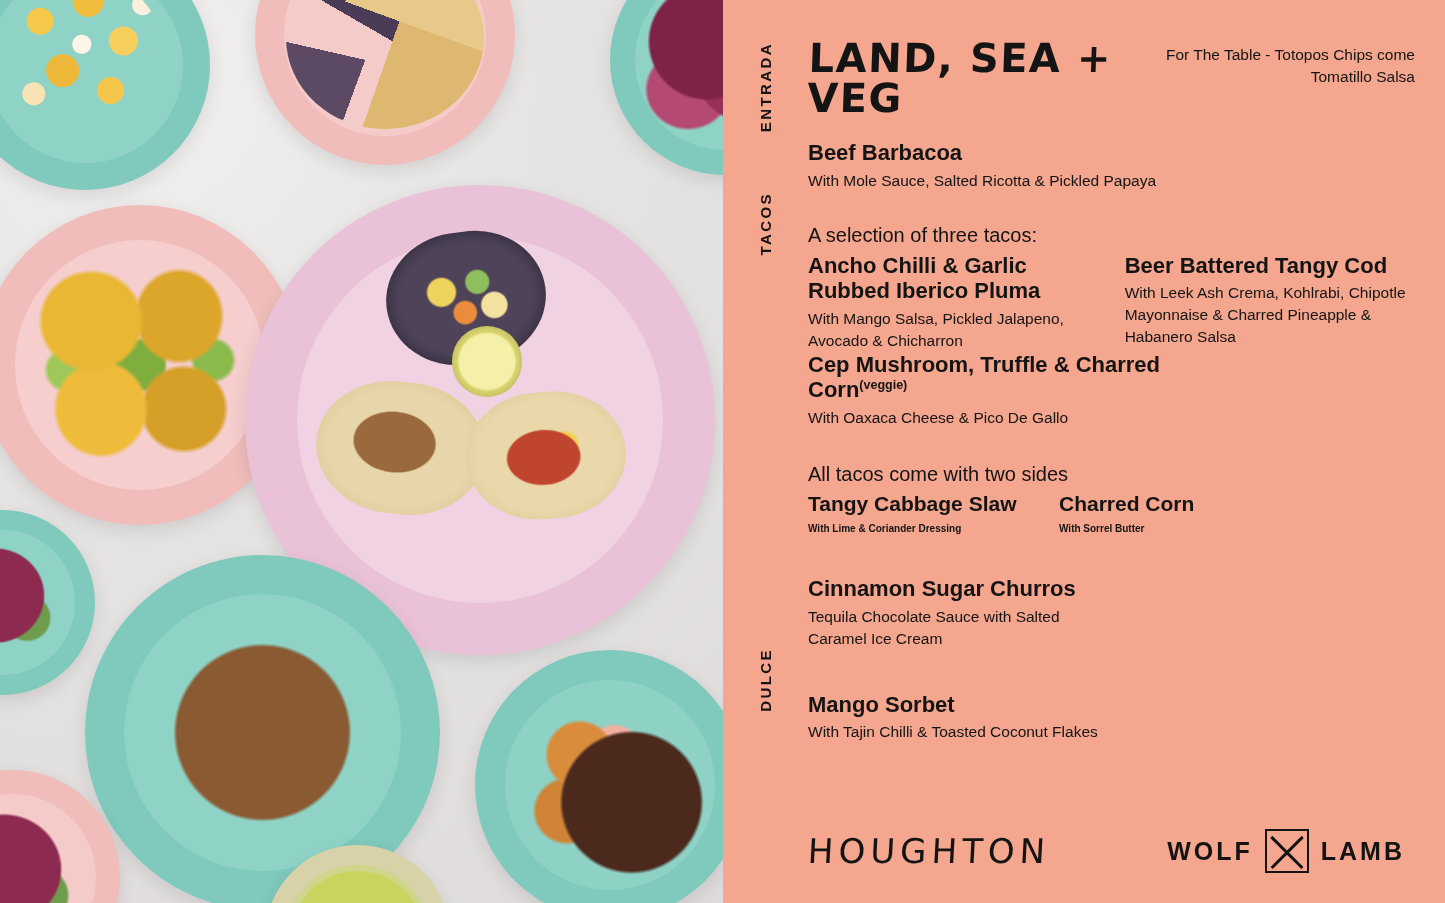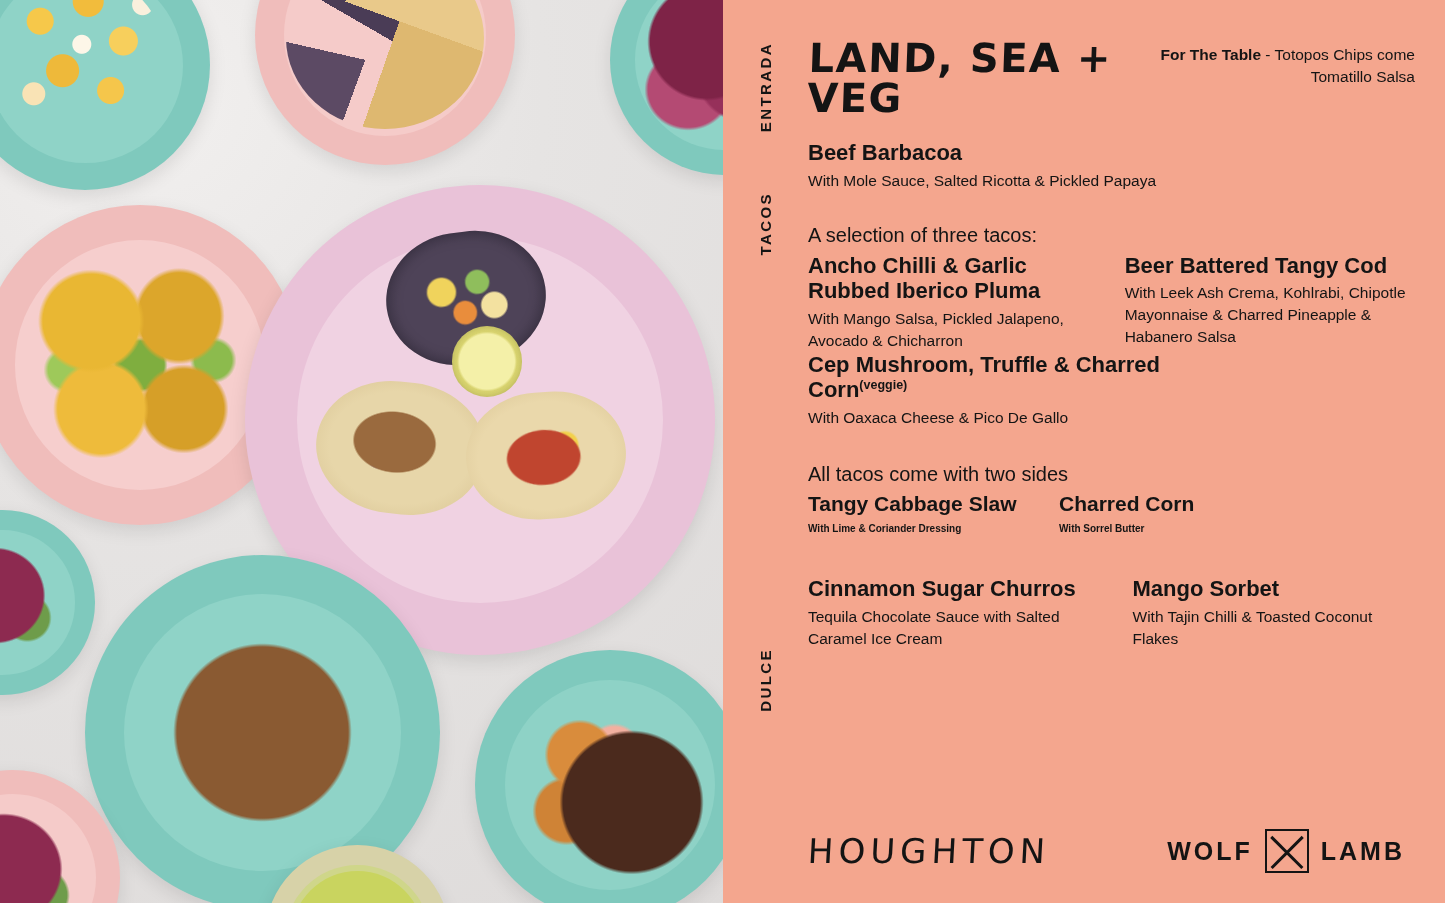--- a/index.html
+++ b/index.html
@@ -210,21 +210,21 @@
     font-family: "DejaVu Sans", sans-serif;
     transform: skewX(-2deg);
   }
   .for-table {
     text-align: right;
     font-size: 15.5px;
     line-height: 1.45;
     max-width: 260px;
     padding-top: 6px;
   }
-  .for-table b { font-weight: 700; }
+  .for-table b { font-weight: 400; }
 
   .dish-name {
     font-size: 22px;
     font-weight: 700;
     line-height: 1.16;
     margin: 0;
   }
   .dish-desc {
     font-size: 15.5px;
     line-height: 1.42;
@@ -252,21 +252,21 @@
   .col { width: 290px; }
   .col-wide { width: 300px; }
   .veggie-block { width: 400px; }
   .sides-note { margin-top: 34px; }
   .sides-row { display: flex; gap: 36px; margin-top: 6px; }
   .side-col { width: 215px; }
   .side-name { font-size: 21px; font-weight: 700; line-height: 1.16; margin: 0; }
   .side-desc { font-size: 10px; line-height: 1.42; margin: 6px 0 0 0; font-weight: bold; }
 
   .sec-dulce { margin-top: 40px; }
-  .dessert-row { display: flex; gap: 42px; margin-top: 4px; }
+  .dessert-row { display: flex; gap: 42px; margin-top: 4px; flex-direction: column; }
   .dessert-col { width: 290px; }
 
   
   .footer {
     position: absolute;
     left: 85px;
     right: 40px;
     bottom: 30px;
     display: flex;
     align-items: center;

